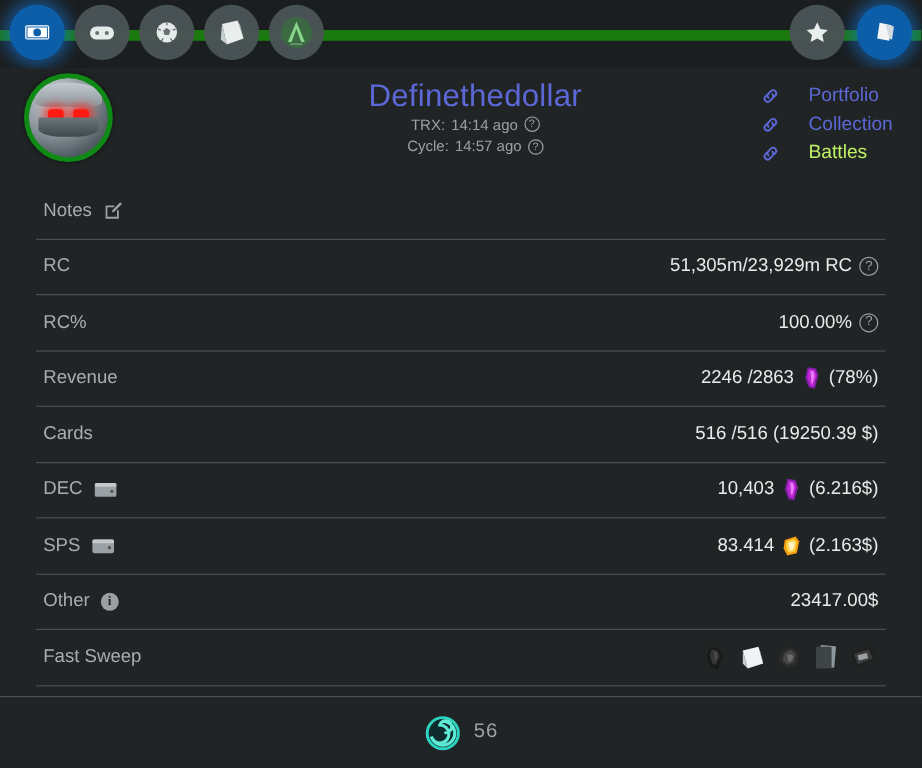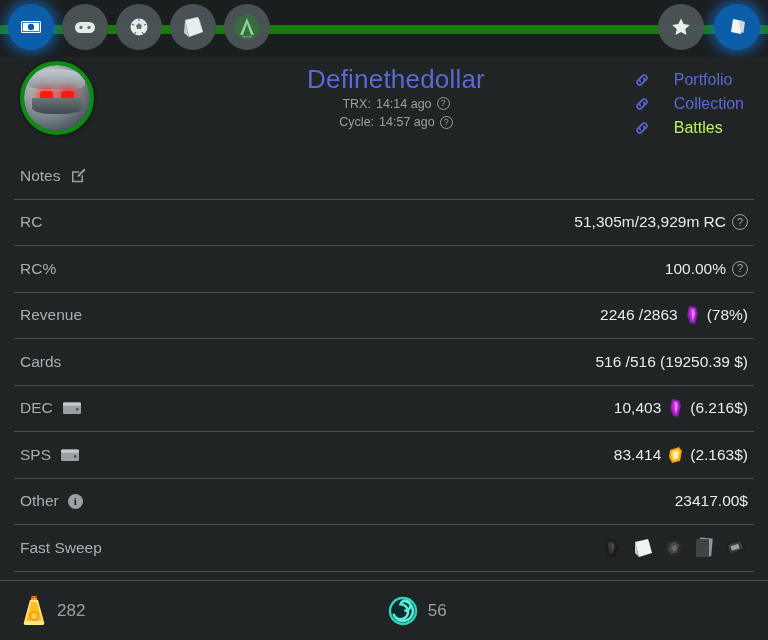--- a/index.html
+++ b/index.html
@@ -123,21 +123,21 @@
     display:flex; flex-direction:column; gap:6px;
   }
   .link-row {
     display:flex; align-items:center; gap:24px;
     color:#5b68d6;
     font-size:16px;
   }
   .link-icon { width:16px; height:16px; display:block; }
 
   
-  .rows { padding:0 14px; }
+  .rows { padding:0 30px; }
   .row {
     height:46.5px;
     display:flex; align-items:center; justify-content:space-between;
     border-bottom:1px solid #4a4f51;
     padding:0 6px;
   }
   .row:first-child { border-top:none; }
   .row-label {
     display:flex; align-items:center; gap:9px;
     font-size:15.5px;
@@ -173,21 +173,21 @@
     border-top:1px solid #4a4f51;
     display:flex; align-items:center;
     padding:0 20px;
     background:#212425;
   }
   .bb-cell {
     display:flex; align-items:center; gap:9px;
     font-size:17px; color:#9aa0a3;
   }
   .bb-left  { flex:0 0 auto; }
-  .bb-mid   { flex:1 1 auto; justify-content:center; }
+  .bb-mid   { flex:1 1 auto; justify-content:center;font-family:Liberation Mono, monospace; }
   .bb-right { flex:0 0 auto; }
   .potion { width:28px; height:34px; display:block; }
 </style>
 </head>
 <body>
 
 <div class="topbar">
   <div class="green-rail"></div>
 
   <div class="nav-left">
@@ -455,33 +455,20 @@
             <path d="M5.5 10 L18 6 L21.5 13.5 L9 19 Z" fill="#3a3a3a"></path>
             <rect x="9" y="10" width="8" height="4.5" fill="#9aa0a3" transform="rotate(-14 13 12)"></rect>
           </svg>
       </span>
     </div>
   </div>
 
 </div>
 
 <div class="bottombar">
-  <div class="bb-cell bb-left">
-    <span class="potion">
-      <svg viewBox="0 0 28 34">
-          <path d="M11 2 h6 v4 h-6z" fill="#e8a020"></path>
-          <path d="M10 6 h8 l6 22 a2 2 0 0 1 -2 3 H6 a2 2 0 0 1 -2 -3z" fill="#fde68a"></path>
-          <path d="M11 8 h6 l5 19 H6z" fill="#fbbf24"></path>
-          <circle cx="14" cy="22" r="5" fill="#f59e0b"></circle>
-          <circle cx="14" cy="22" r="3" fill="#fcd34d"></circle>
-          <path d="M11 1 l3 3 3-3 v3 h-6z" fill="#dc2626"></path>
-        </svg>
-    </span>
-    <span>282</span>
-  </div>
 
   <div class="bb-cell bb-mid">
     <span class="potion" style="width:32px;height:32px;">
       <svg viewBox="0 0 32 32">
           <circle cx="16" cy="16" r="14" fill="#0f2b2e"></circle>
           <circle cx="16" cy="16" r="13" fill="none" stroke="#2dd4bf" stroke-width="2.4"></circle>
           <path d="M16 6 a10 10 0 1 1 -9.6 12.8 a7.5 7.5 0 1 0 7.2 -9.6 a5 5 0 1 1 4.8 6.4" fill="none" stroke="#5eead4" stroke-width="2.6" stroke-linecap="round"></path>
         </svg>
     </span>
     <span>56</span>

